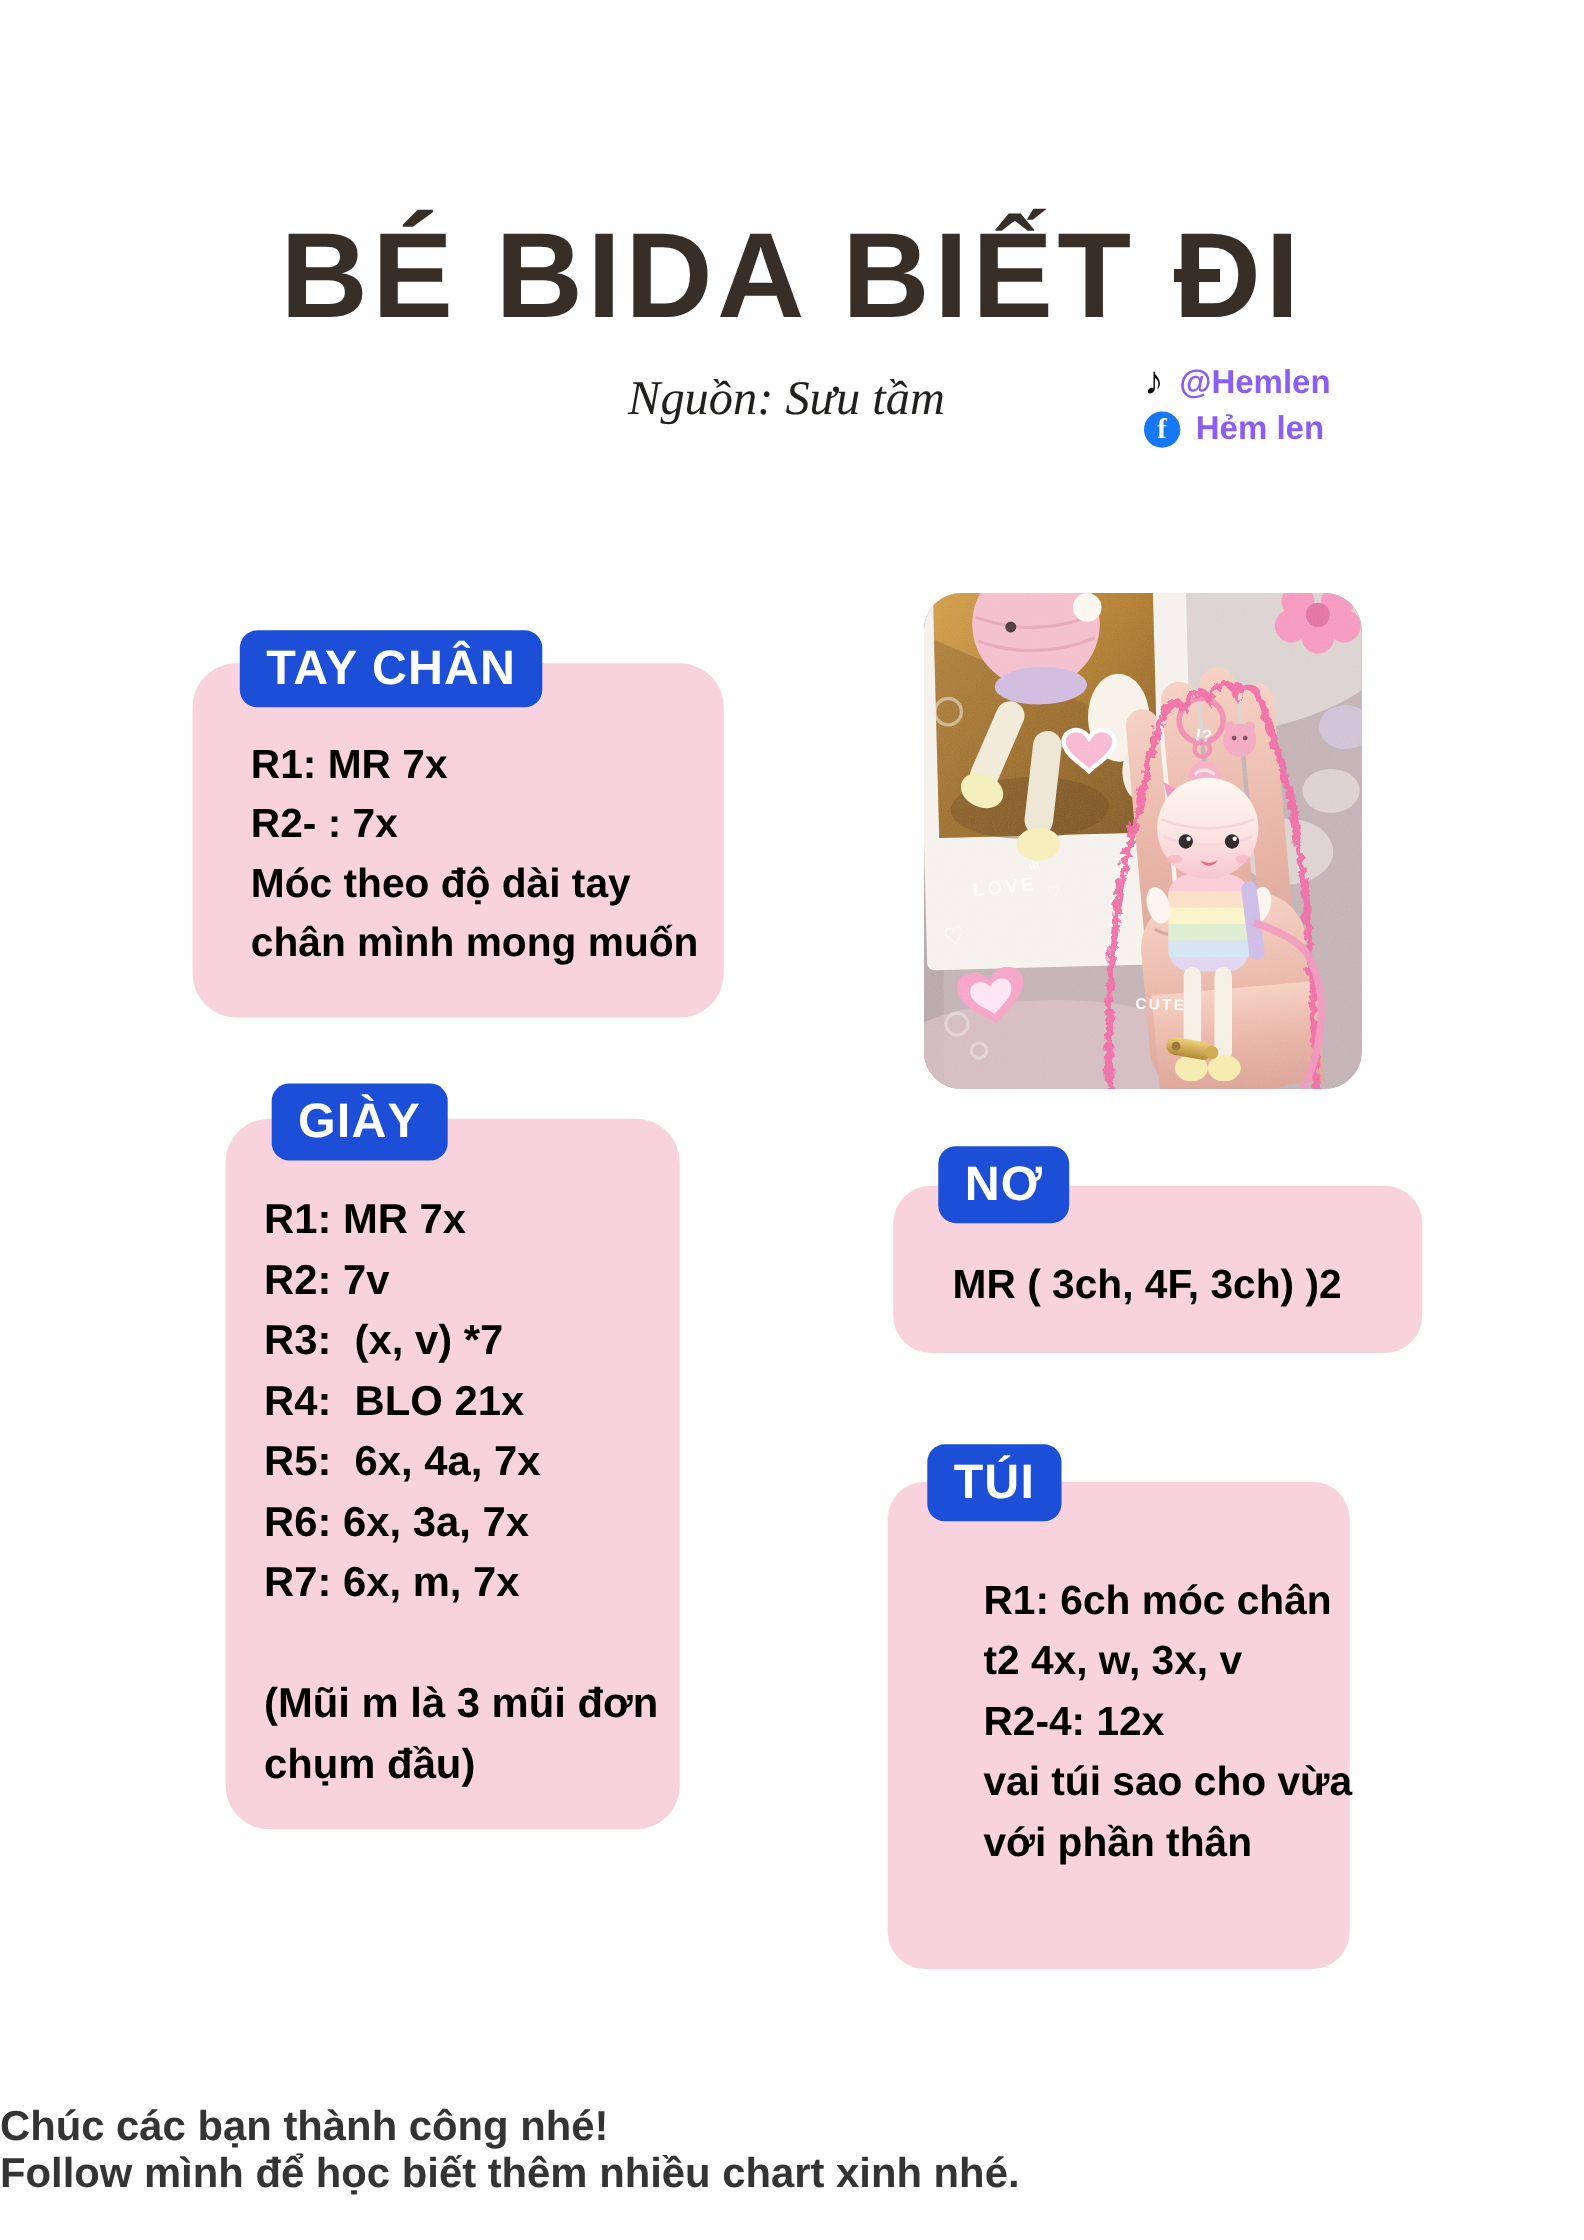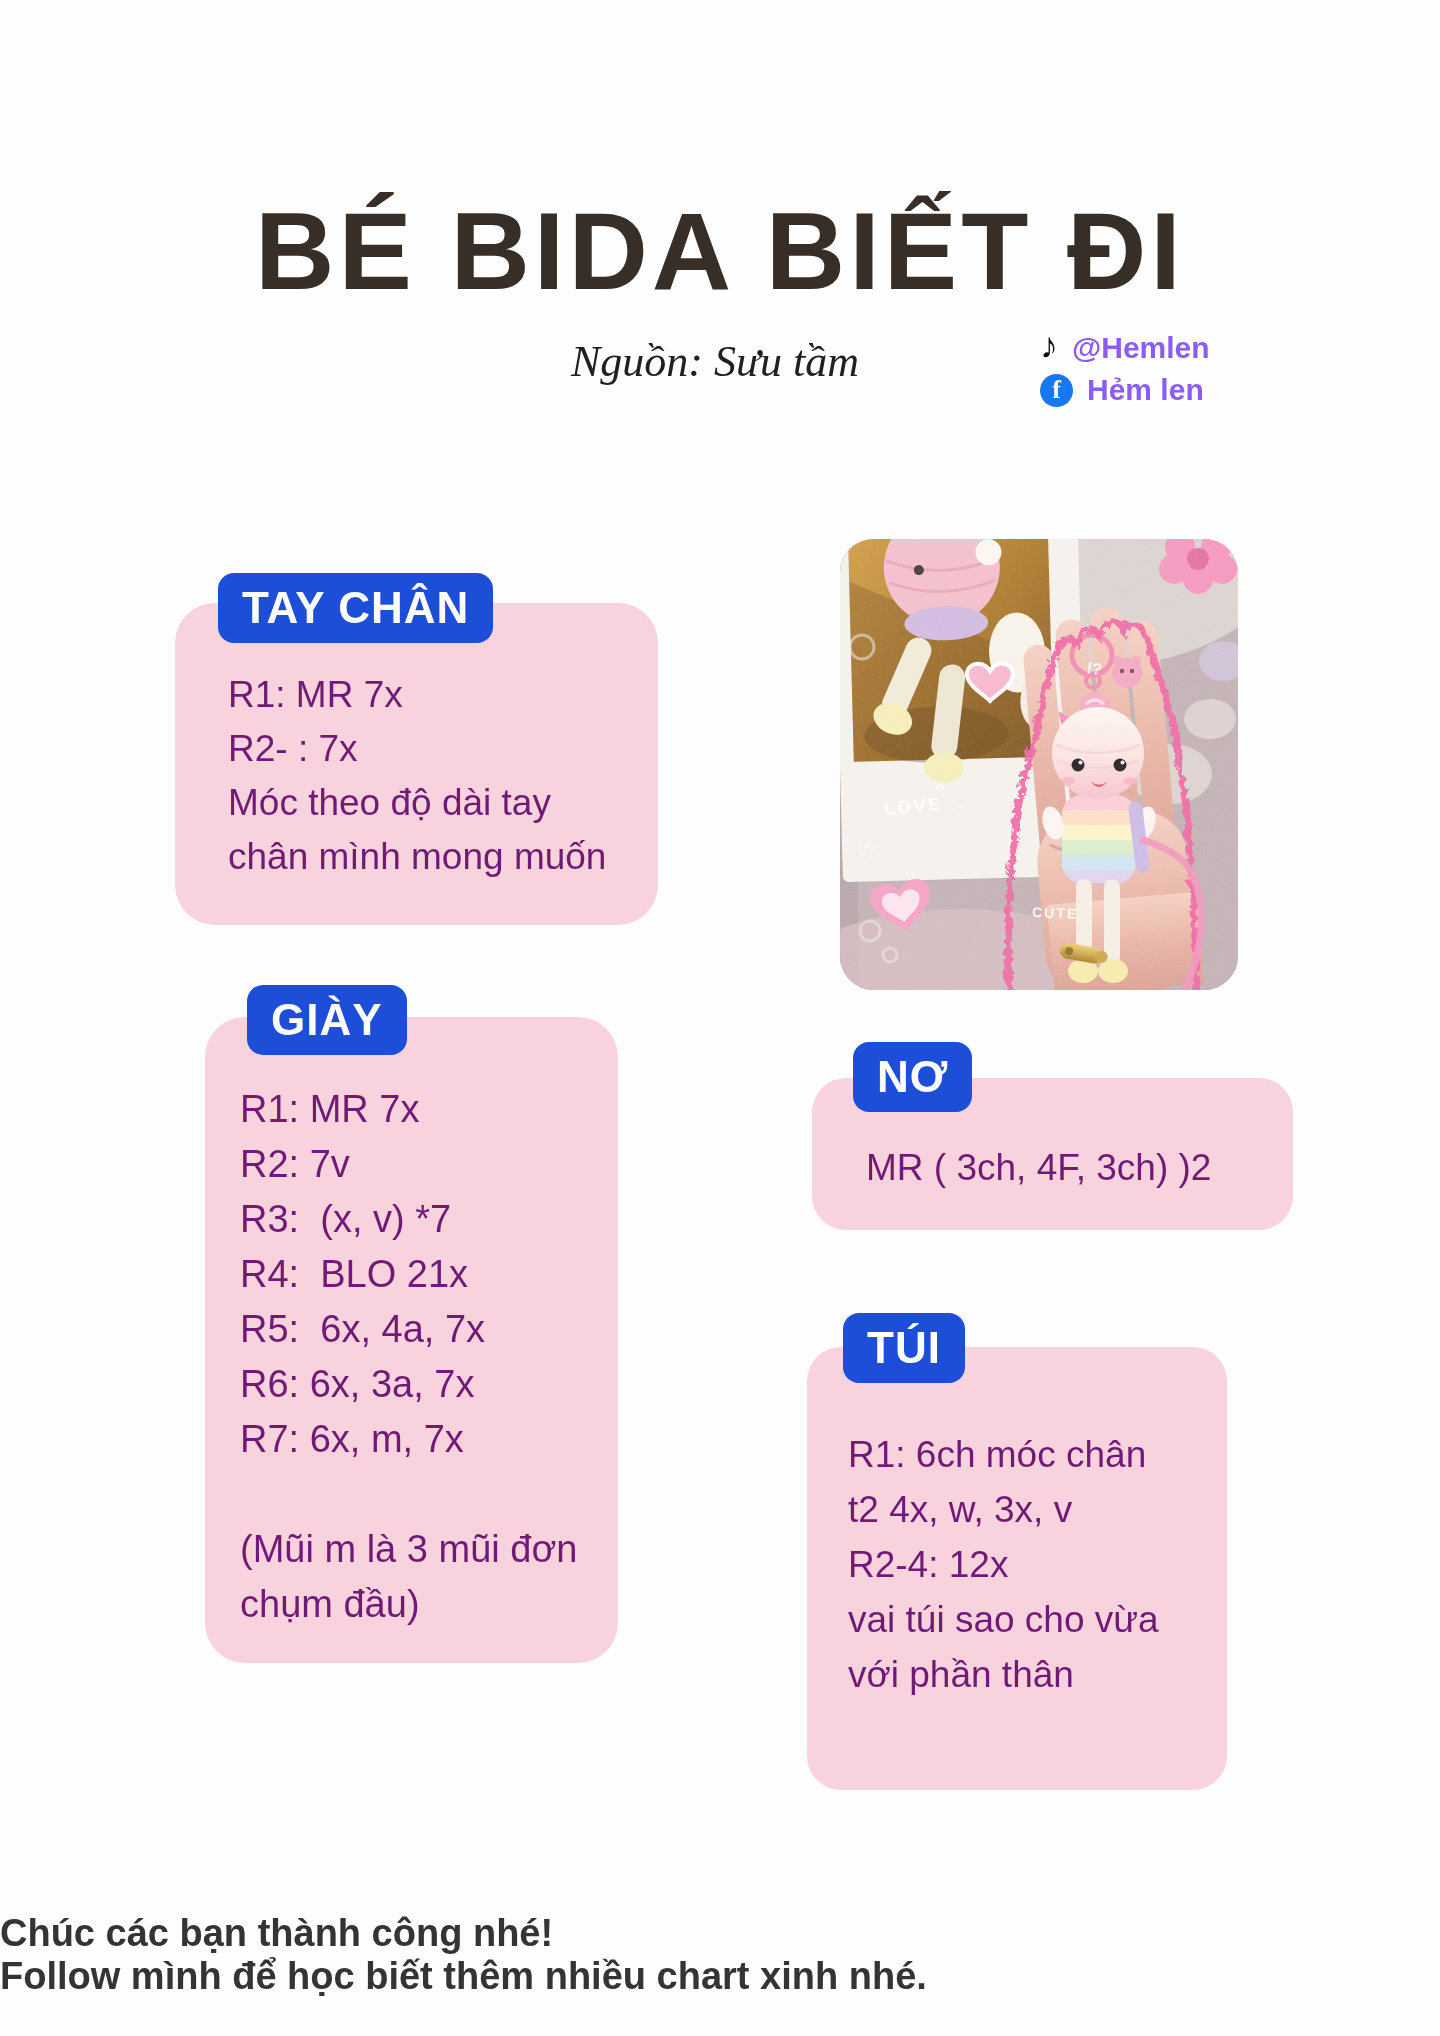--- a/index.html
+++ b/index.html
@@ -27,38 +27,38 @@
   }
   .social-label{font-size:30px;font-weight:bold;color:#8b5cf6;}
   .card{position:absolute;background:#F8D3DE;border-radius:40px;}
   .card-label{
     position:absolute;background:#1d4ed8;color:#ffffff;border-radius:16px;
     font-size:44px;font-weight:bold;height:70px;line-height:70px;padding:0 24px;
     white-space:nowrap;letter-spacing:1px;
   }
   .card-lines{position:absolute;}
   .bodyline{
-    font-size:38px;font-weight:normal;color:#701a75;line-height:55px;min-height:55px;
+    font-size:38px;font-weight:bold;color:#000000;line-height:55px;min-height:55px;
     white-space:pre;
   }
   #taychan-box{left:175px;top:603px;width:483px;height:322px;}
   #taychan-label{left:218px;top:573px;}
   #taychan-lines{left:228px;top:668px;}
   #taychan-lines .bodyline{line-height:54px;min-height:54px;font-size:37px;}
   #giay-box{left:205px;top:1017px;width:413px;height:646px;}
   #giay-label{left:247px;top:985px;}
   #giay-lines{left:240px;top:1082px;}
   #no-box{left:812px;top:1078px;width:481px;height:152px;border-radius:34px;}
   #no-label{left:853px;top:1042px;}
   #no-lines{left:866px;top:1140px;}
   #no-lines .bodyline{font-size:37px;}
   #tui-box{left:807px;top:1347px;width:420px;height:443px;border-radius:34px;}
   #tui-label{left:843px;top:1313px;}
   #tui-lines{left:848px;top:1427px;}
-  #tui-lines .bodyline{font-size:37px;}
+  #tui-lines .bodyline{font-size:37px;margin-left:46px;}
   .photo{
     position:absolute;left:840px;top:539px;width:398px;height:451px;
     border-radius:34px;overflow:hidden;background:#beacb0;
   }
   .footer{
     position:absolute;left:0;top:1912px;width:1440px;text-align:left;
     font-size:38px;font-weight:bold;color:#343434;line-height:43px;
   }
 </style>
 </head>

